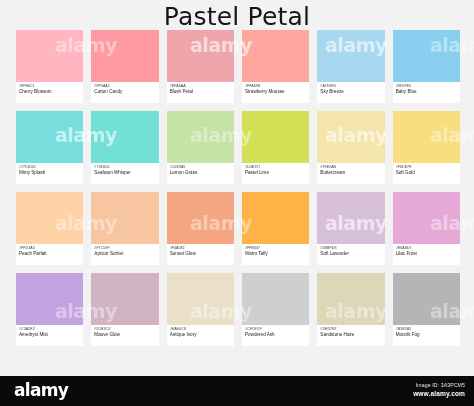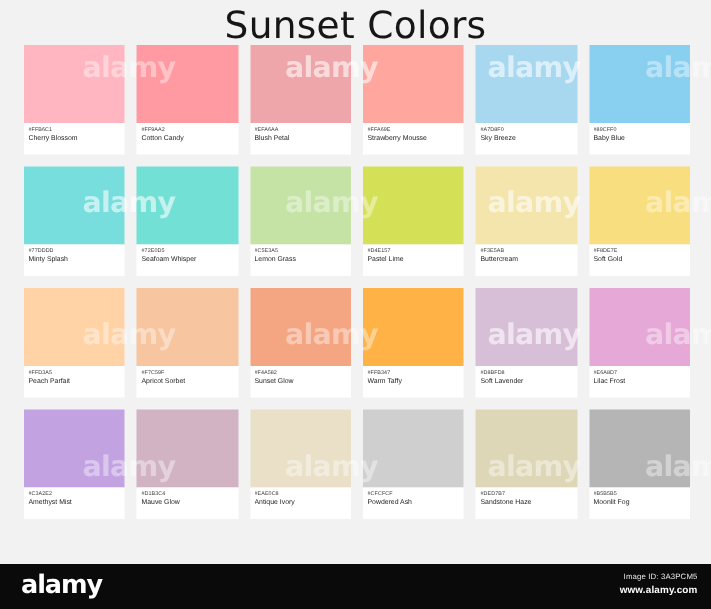--- a/index.html
+++ b/index.html
@@ -155,21 +155,21 @@
     letter-spacing: 0.1px;
   }
 </style>
 </head>
 <body>
 
 <div id="stage">
 
   <div class="poster">
 
-    <div class="poster-title">Sunset Colors</div>
+    <div class="poster-title">Pastel Petal</div>
 
     <div class="grid">
         <div class="cell">
           <div class="chip" style="background: rgb(255, 182, 193);"></div>
           <div class="cell-info">
             <div class="hex">#FFB6C1</div>
             <div class="cname">Cherry Blossom</div>
           </div>
         </div>
         <div class="cell">

